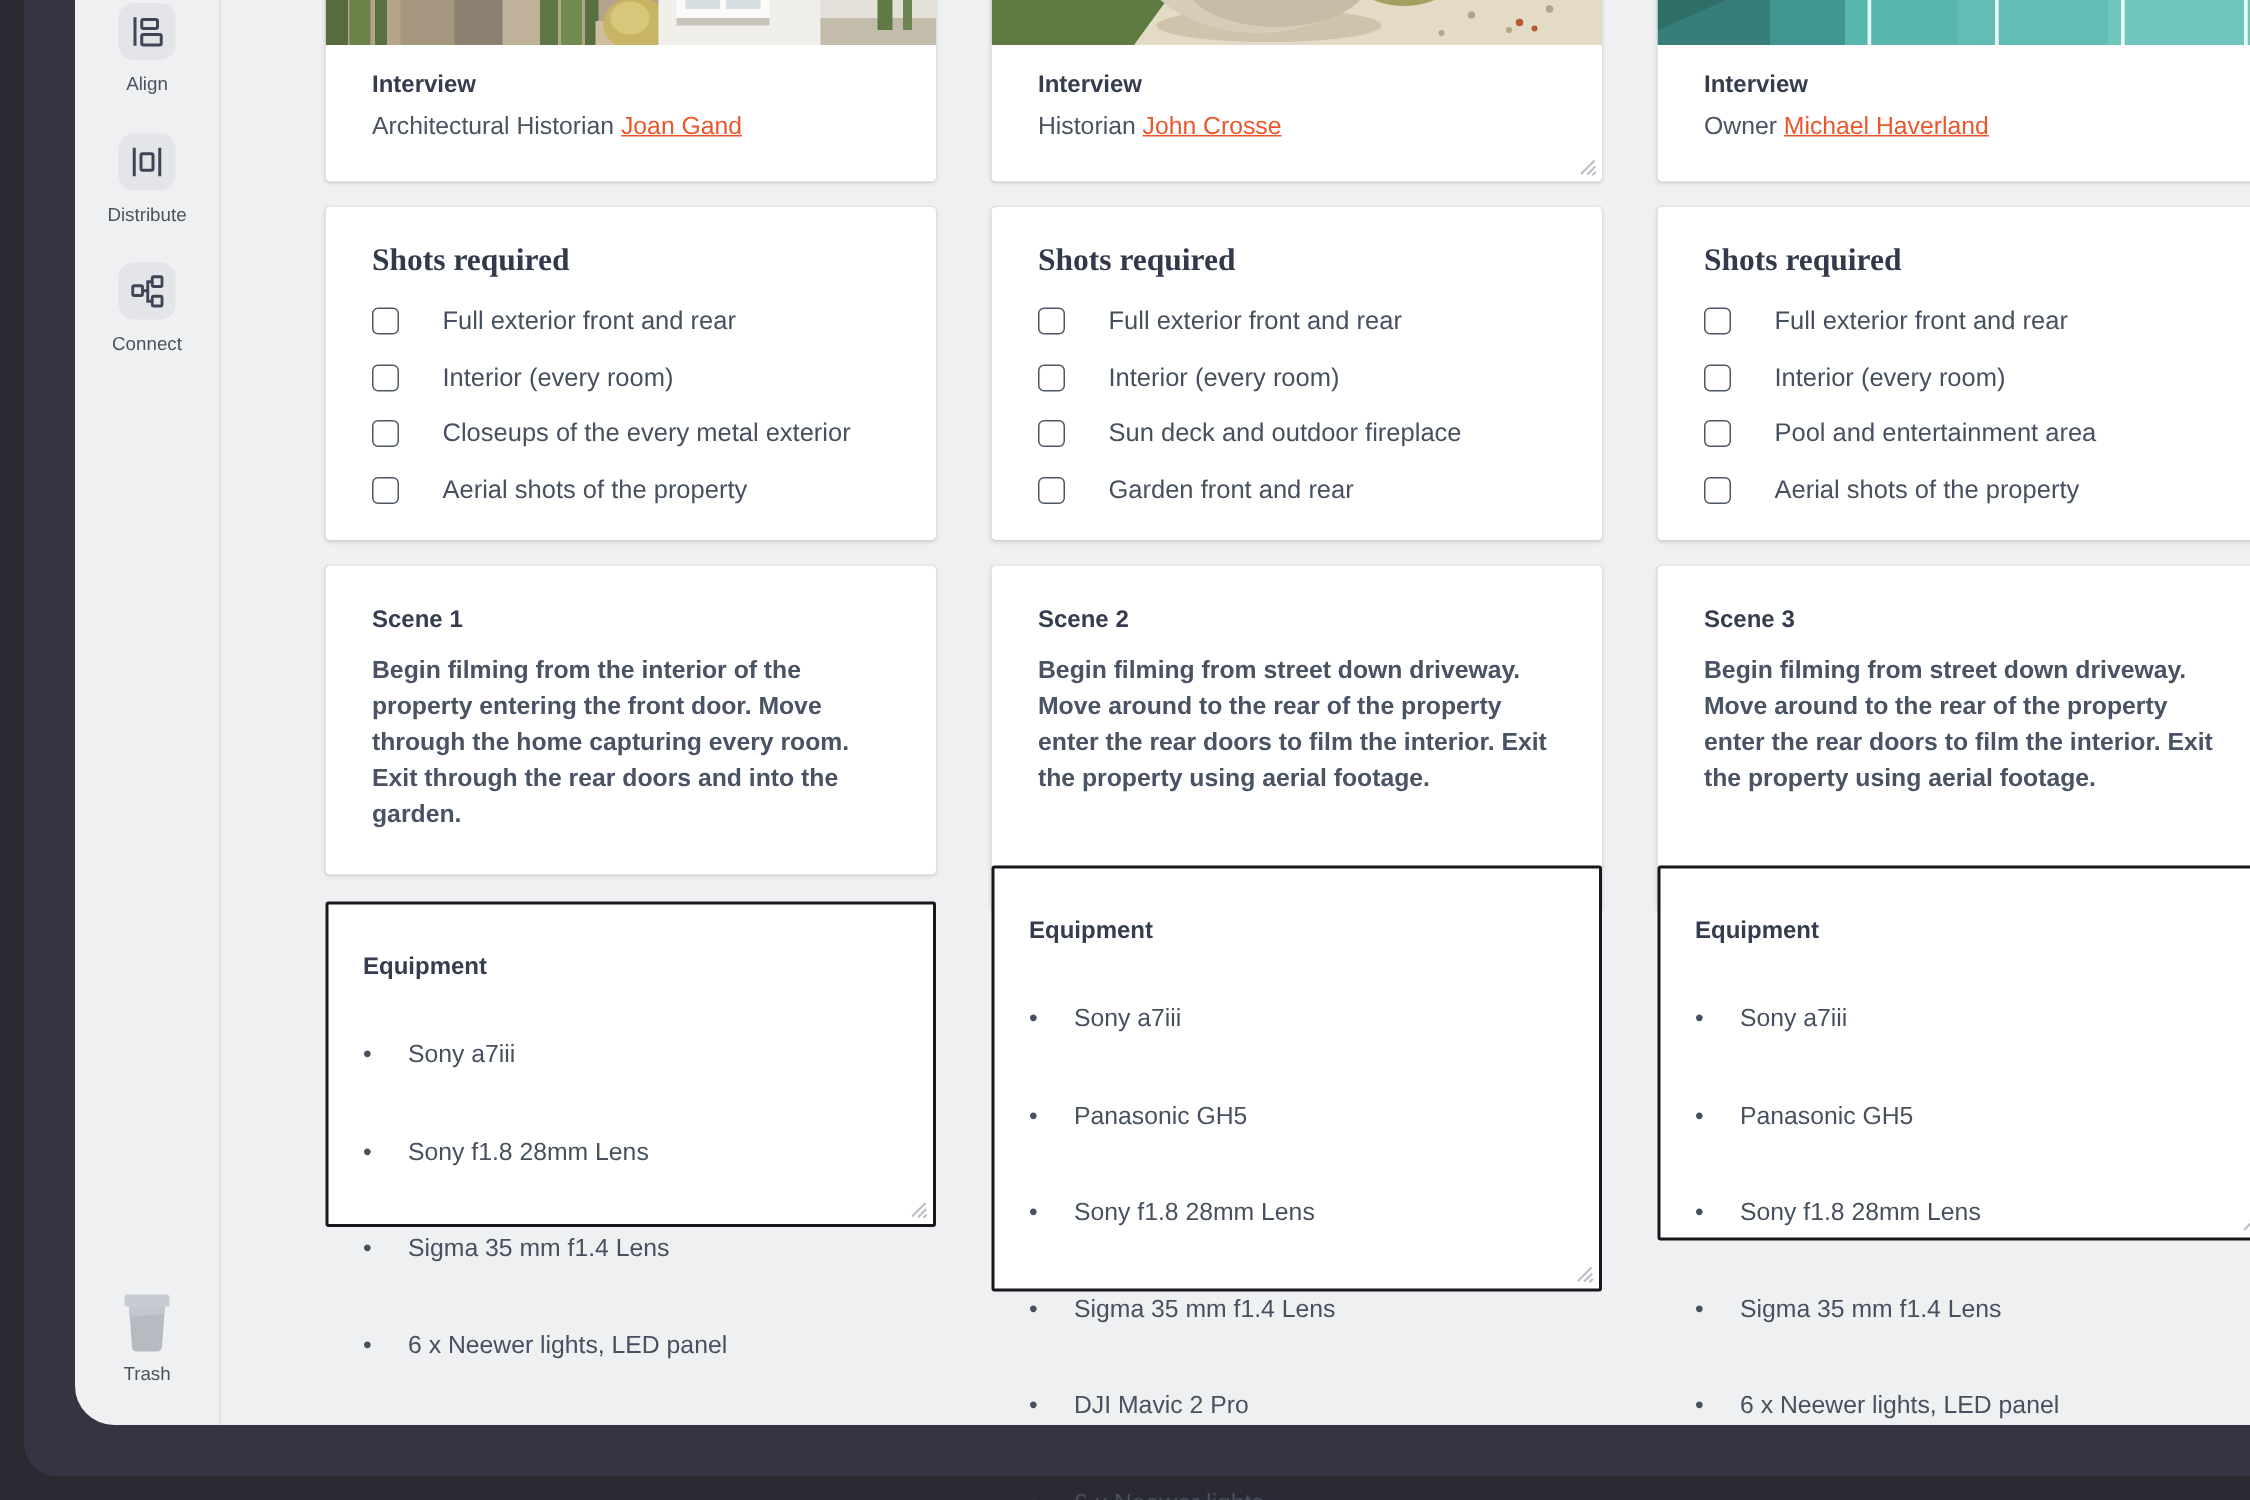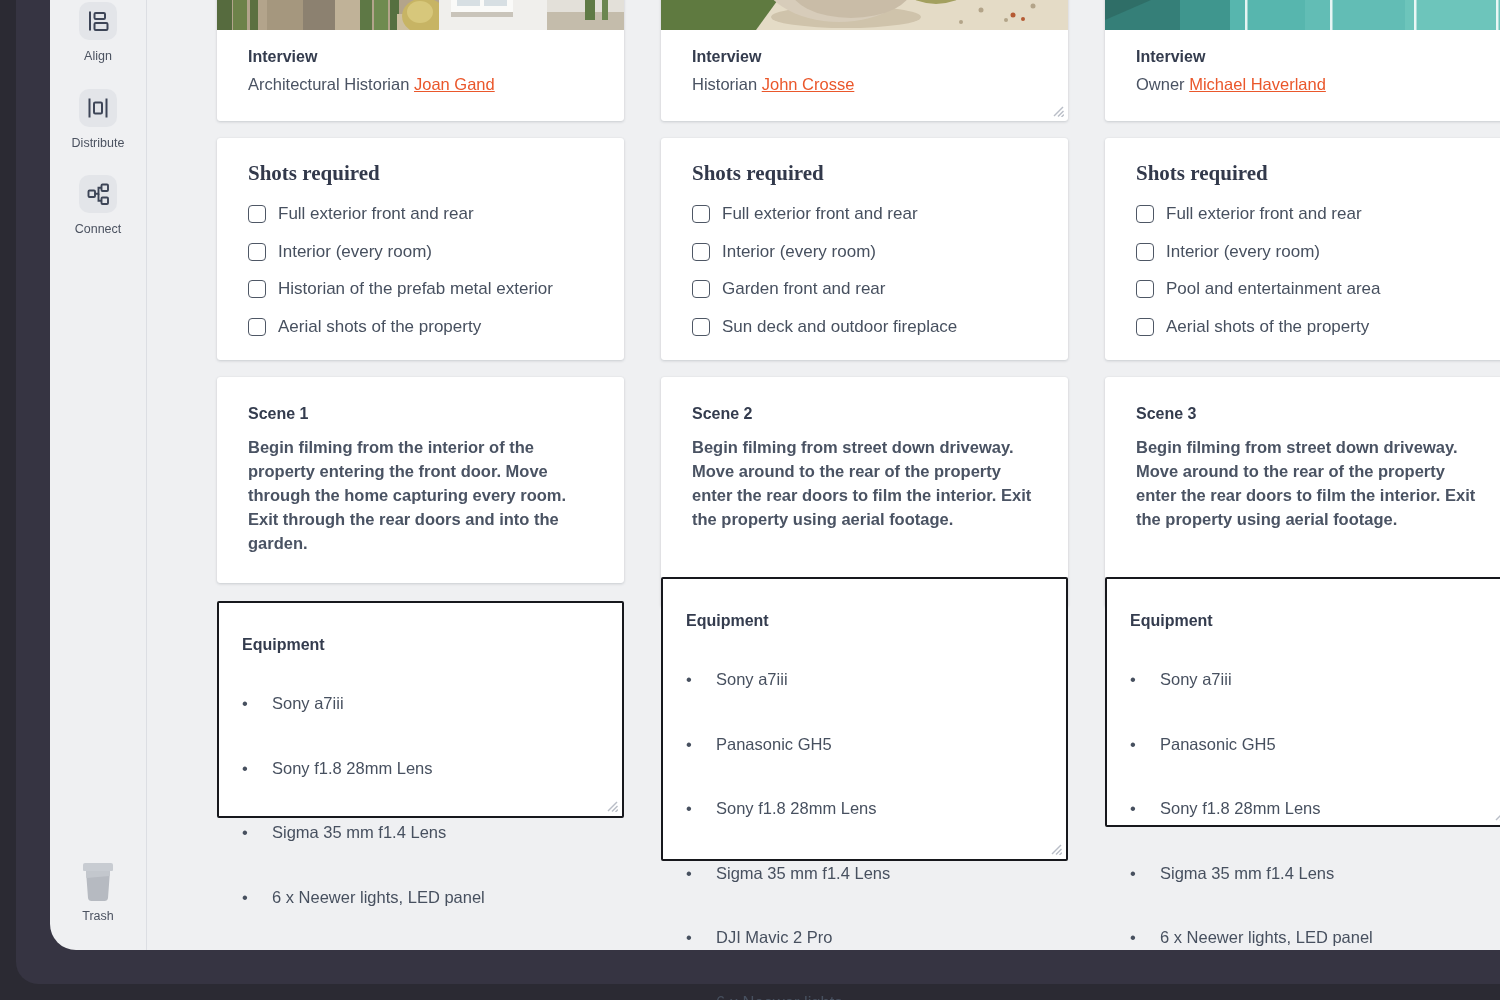--- a/index.html
+++ b/index.html
@@ -51,21 +51,21 @@
   .interview-body { padding:16px 31px 0 31px; }
   .card-h { font-size:16px; font-weight:700; color:#343c4e; line-height:22px; }
   .interview-line { margin-top:4px; font-size:16.5px; line-height:24px; color:#4a5363; }
   .link { color:#ea572b; text-decoration:underline; cursor:pointer; }
 
   .shots-card { top:138px; height:222px; padding:24px 31px; }
   .serif-h {
     font-family:"Liberation Serif","DejaVu Serif",serif;
     font-size:21px; font-weight:700; color:#32394b; line-height:22px;
   }
-  .check-row { display:flex; align-items:center; gap:12px; margin-top:19.5px; }
+  .check-row { display:flex; align-items:center; gap:29px; margin-top:19.5px; }
   .check-row.first { margin-top:21px; }
   .checkbox {
     width:18px; height:18px; flex:0 0 18px;
     border:1.5px solid #4e5765; border-radius:4px; background:#fff; cursor:pointer;
   }
   .check-label { font-size:17px; color:#47505f; line-height:18px; }
 
   .scene-card { top:377px; padding:26px 31px; }
   .scene-card.tall { height:206px; }
   .scene-card.short { height:230px; }
@@ -176,21 +176,21 @@
   <div class="check-row first">
     <span class="checkbox"></span>
     <span class="check-label">Full exterior front and rear</span>
   </div>
   <div class="check-row">
     <span class="checkbox"></span>
     <span class="check-label">Interior (every room)</span>
   </div>
   <div class="check-row">
     <span class="checkbox"></span>
-    <span class="check-label">Historian of the prefab metal exterior</span>
+    <span class="check-label">Closeups of the every metal exterior</span>
   </div>
   <div class="check-row">
     <span class="checkbox"></span>
     <span class="check-label">Aerial shots of the property</span>
   </div>
 </div>
 
 <div class="card scene-card tall col0">
   <div class="card-h">Scene 1</div>
   <div class="scene-text">Begin filming from the interior of the property entering the front door. Move through the home capturing every room. Exit through the rear doors and into the garden.</div>
@@ -258,25 +258,25 @@
   <div class="check-row first">
     <span class="checkbox"></span>
     <span class="check-label">Full exterior front and rear</span>
   </div>
   <div class="check-row">
     <span class="checkbox"></span>
     <span class="check-label">Interior (every room)</span>
   </div>
   <div class="check-row">
     <span class="checkbox"></span>
+    <span class="check-label">Sun deck and outdoor fireplace</span>
+  </div>
+  <div class="check-row">
+    <span class="checkbox"></span>
     <span class="check-label">Garden front and rear</span>
-  </div>
-  <div class="check-row">
-    <span class="checkbox"></span>
-    <span class="check-label">Sun deck and outdoor fireplace</span>
   </div>
 </div>
 
 <div class="card scene-card short col1">
   <div class="card-h">Scene 2</div>
   <div class="scene-text">Begin filming from street down driveway. Move around to the rear of the property enter the rear doors to film the interior. Exit the property using aerial footage.</div>
 </div>
 
 <div class="card equip-card eq1 selected col1">
   <div class="card-h">Equipment</div>

